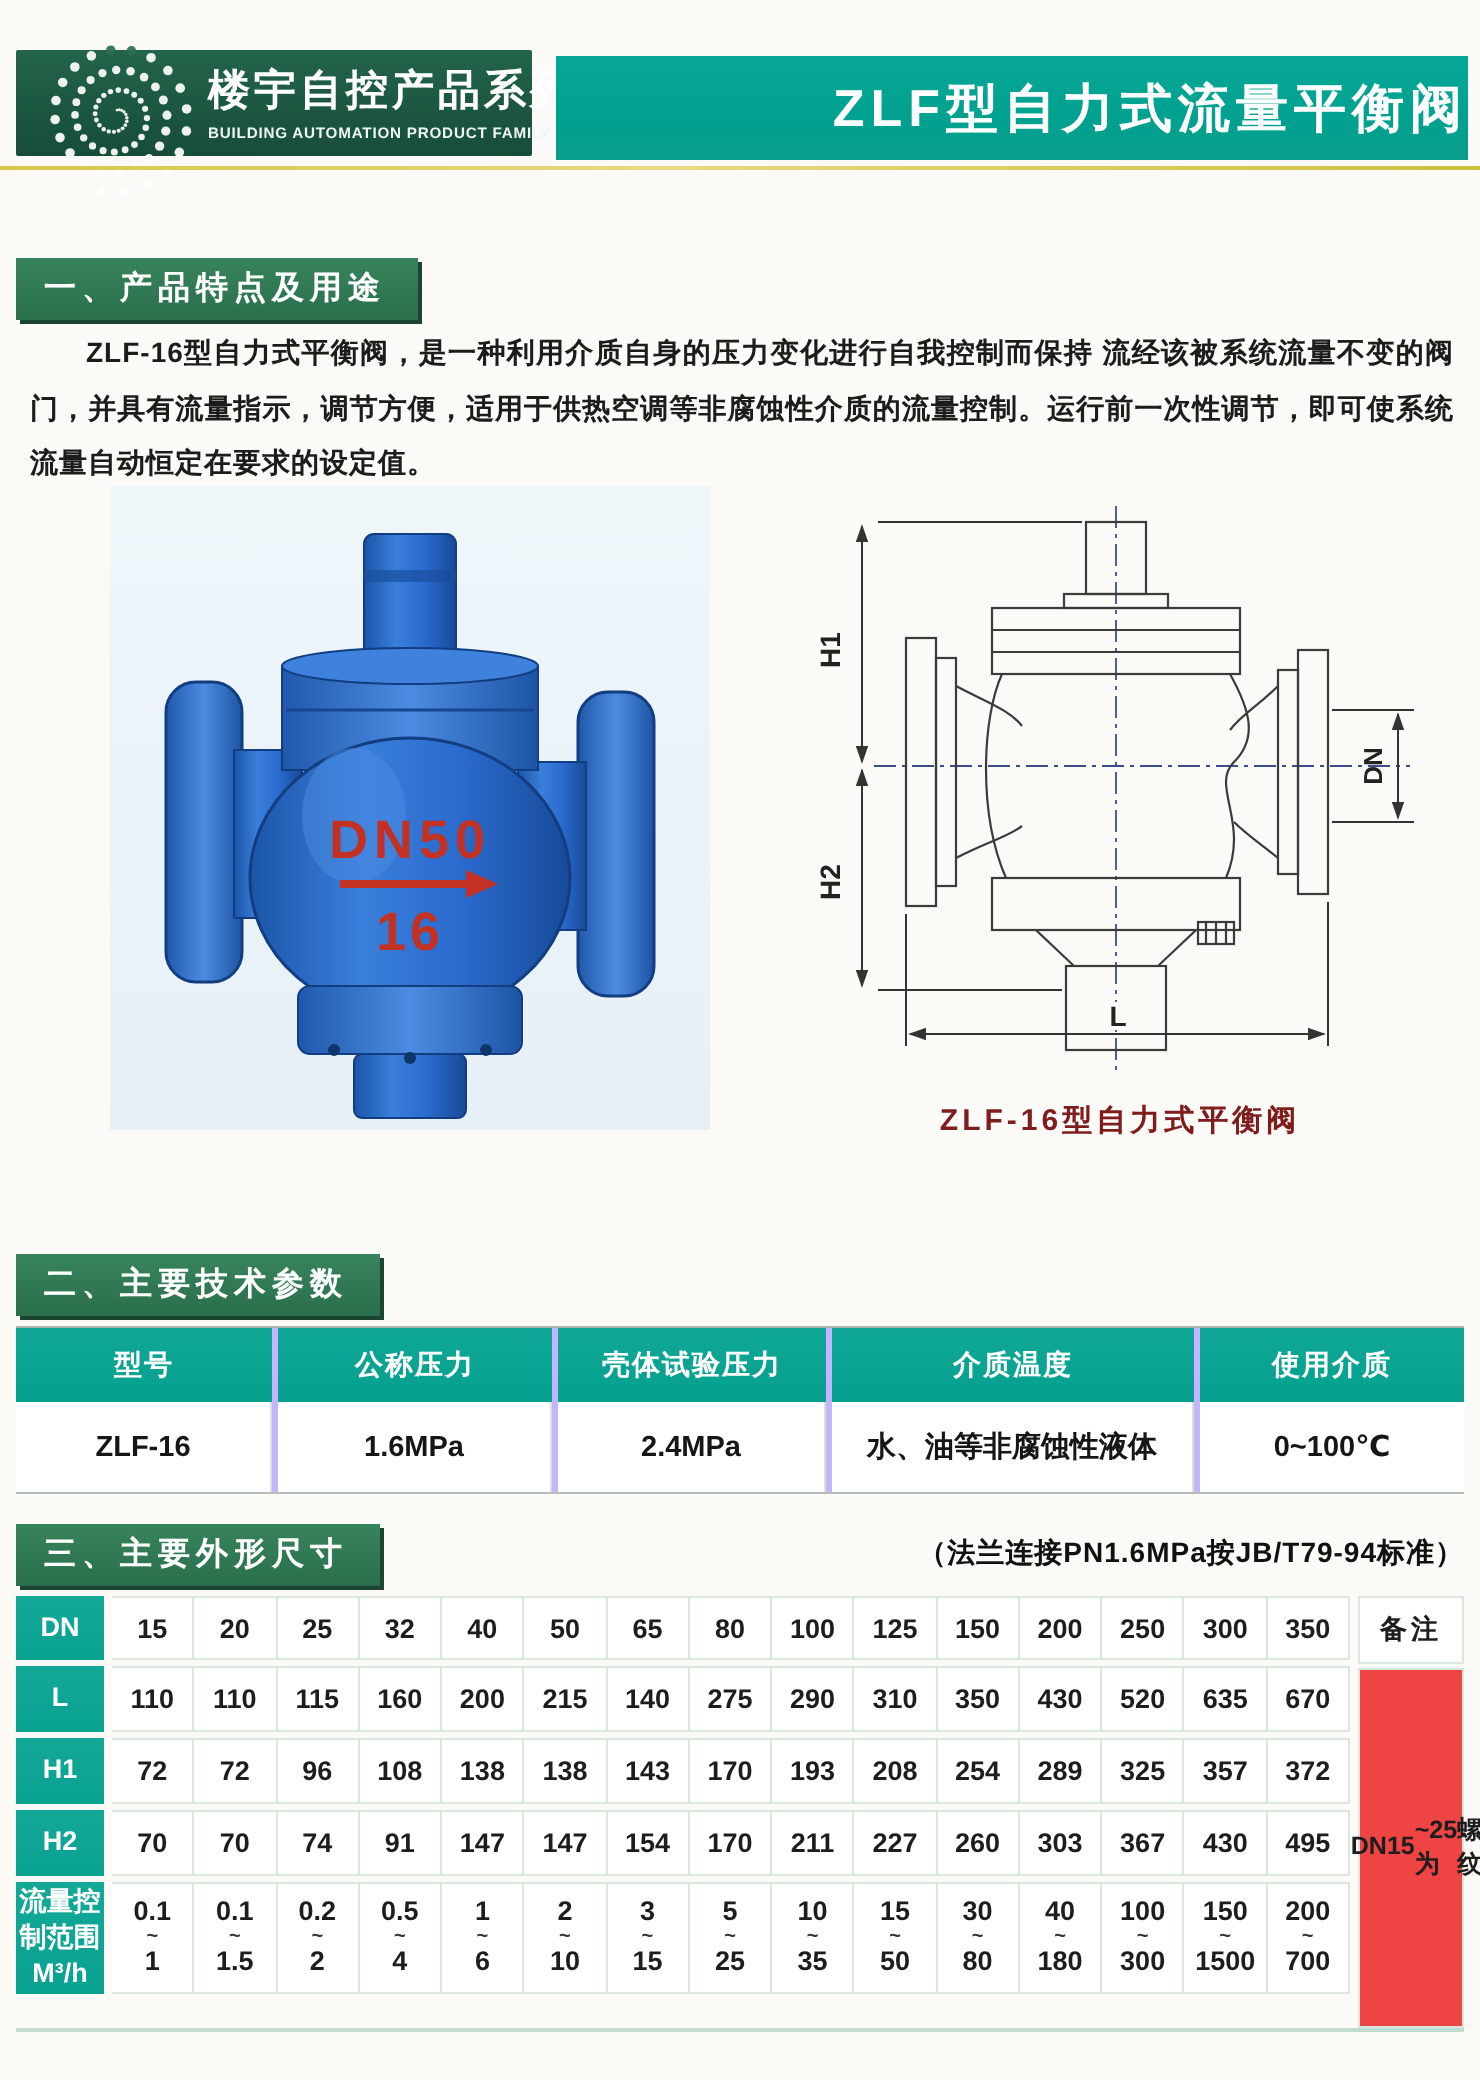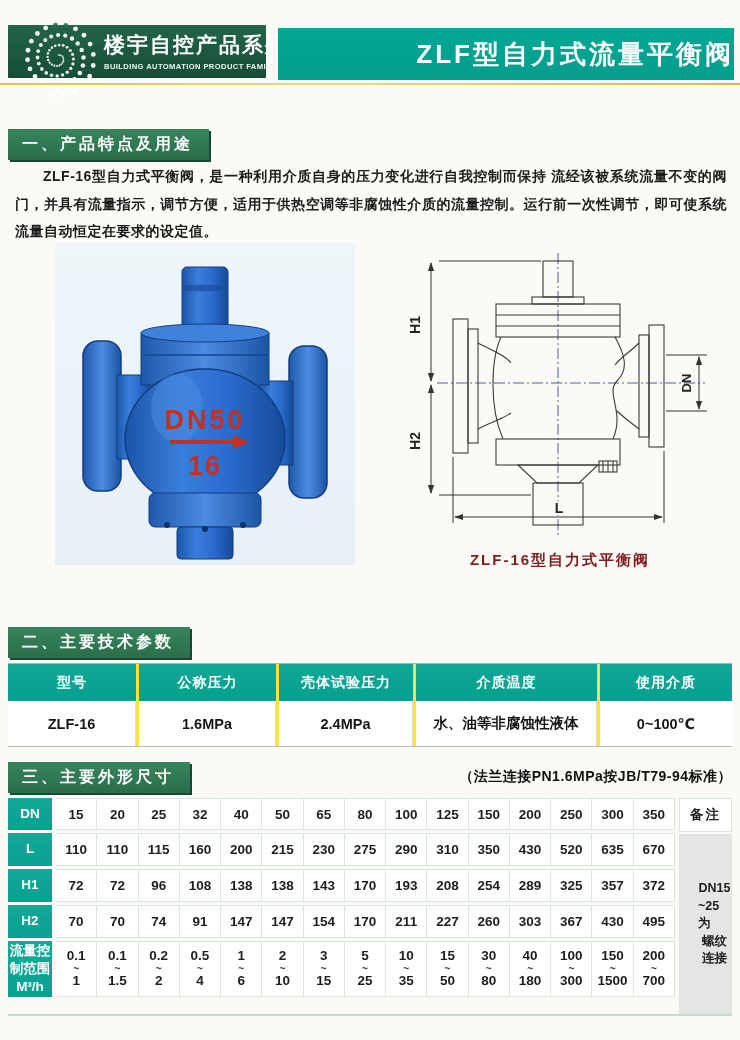--- a/index.html
+++ b/index.html
@@ -31,21 +31,21 @@
 
   
   .photo-wrap{position:absolute;left:55px;top:243px;width:300px;height:322px;
     background:linear-gradient(180deg,#eef6fa,#e6f0f6);}
   .draw-wrap{position:absolute;left:393px;top:243px;width:334px;height:302px;}
   .draw-caption{position:absolute;left:393px;top:551px;width:334px;text-align:center;
     font-size:15px;font-weight:bold;color:#7f1d1d;letter-spacing:2px;}
 
   
   .tech-table{position:absolute;left:8px;top:663px;width:724px;display:flex;gap:3px;
-    border-top:1px solid #a9b6ae;border-bottom:1px solid #b3c0b8;background:#fde047;}
+    border-top:1px solid #a9b6ae;border-bottom:1px solid #b3c0b8;background:#c4b5fd;}
   .tcol{display:flex;flex-direction:column;flex-grow:1;flex-basis:0;}
   .tcol:nth-child(1){flex-grow:128;} .tcol:nth-child(2){flex-grow:137;}
   .tcol:nth-child(3){flex-grow:134;} .tcol:nth-child(4){flex-grow:181;}
   .tcol:nth-child(5){flex-grow:132;}
   .tth{height:37px;background:linear-gradient(180deg,#10a795,#05a08e);color:#fff;
     font-size:14px;font-weight:bold;display:flex;align-items:center;justify-content:center;letter-spacing:1px;}
   .ttd{height:45px;background:#fff;color:#161616;font-size:14.5px;font-weight:bold;
     display:flex;align-items:center;justify-content:center;border-right:1px solid #dddfda;}
   .tcol:last-child .ttd{border-right:none;}
 
@@ -63,22 +63,22 @@
   .dcell{flex:1;background:#fff;border:1px solid #d9e7de;border-left:none;
     display:flex;flex-direction:column;align-items:center;justify-content:center;
     font-size:13.5px;font-weight:bold;color:#1d1d1d;}
   .dcell:first-of-type{border-left:1px solid #d9e7de;}
   .dcell .tilde{font-size:10px;line-height:.8;color:#333;}
   .dcell div{line-height:1.25;}
   .remark-col{position:absolute;right:0;top:0;width:53px;bottom:0;}
   .remark-hdr{position:absolute;left:0;right:0;top:0;height:32px;background:#fff;
     border:1px solid #d9e7de;display:flex;align-items:center;justify-content:center;
     font-size:13.5px;font-weight:bold;color:#1d1d1d;letter-spacing:2px;}
-  .remark-body{position:absolute;left:0;right:0;top:36px;bottom:0;background:#e5e5e5;
-    border:1px solid #d9e7de;display:flex;flex-direction:column;align-items:center;justify-content:center;
+  .remark-body{position:absolute;left:0;right:0;top:36px;bottom:0;background:#ef4444;
+    border:1px solid #d9e7de;display:flex;flex-direction:row;align-items:center;justify-content:center;
     font-size:12.5px;font-weight:bold;color:#1d1d1d;line-height:1.4;padding-left:18px;}
 </style>
 </head>
 <body>
 
 <div class="page">
 
   <div class="hdr-left">
     <svg class="logo-spiral" id="logo-spiral">
         <circle cx="44.50990142870072" cy="47.04365081003462" r="0.7" fill="#ffffff" opacity="0.92"></circle>
@@ -325,21 +325,21 @@
         <div class="drow" style="height: 33px;">
           <div class="dlabel">
             <div>L</div>
           </div>
           <div class="dcell">110</div>
           <div class="dcell">110</div>
           <div class="dcell">115</div>
           <div class="dcell">160</div>
           <div class="dcell">200</div>
           <div class="dcell">215</div>
-          <div class="dcell">230</div>
+          <div class="dcell">140</div>
           <div class="dcell">275</div>
           <div class="dcell">290</div>
           <div class="dcell">310</div>
           <div class="dcell">350</div>
           <div class="dcell">430</div>
           <div class="dcell">520</div>
           <div class="dcell">635</div>
           <div class="dcell">670</div>
         </div>
         <div class="drow" style="height: 33px;">

